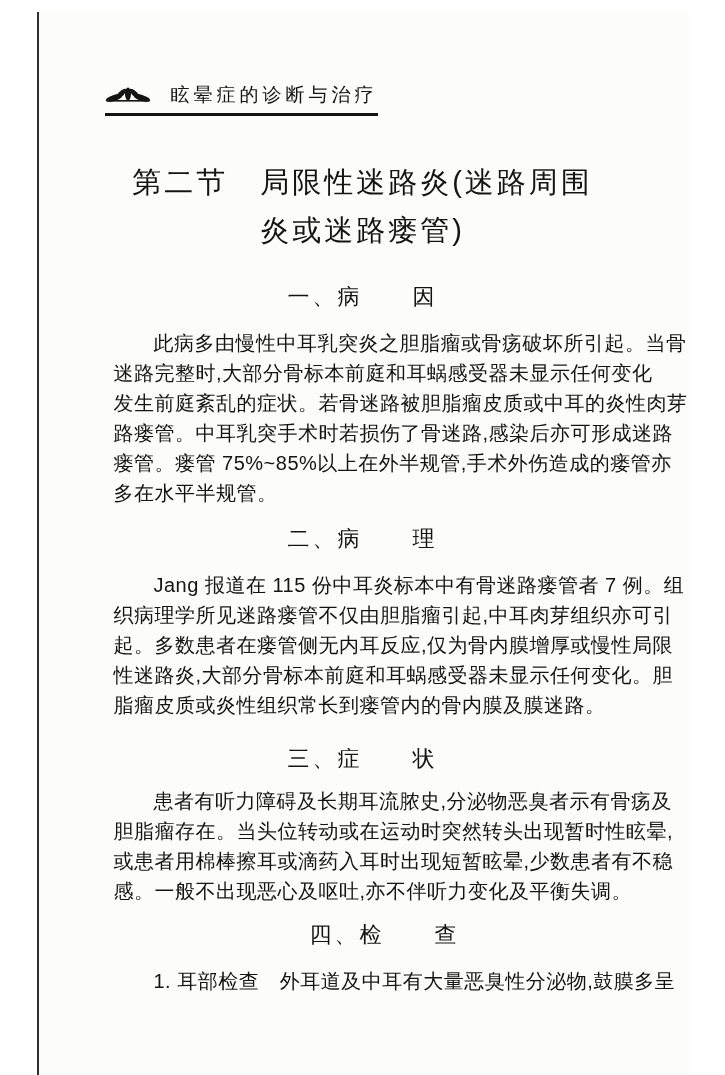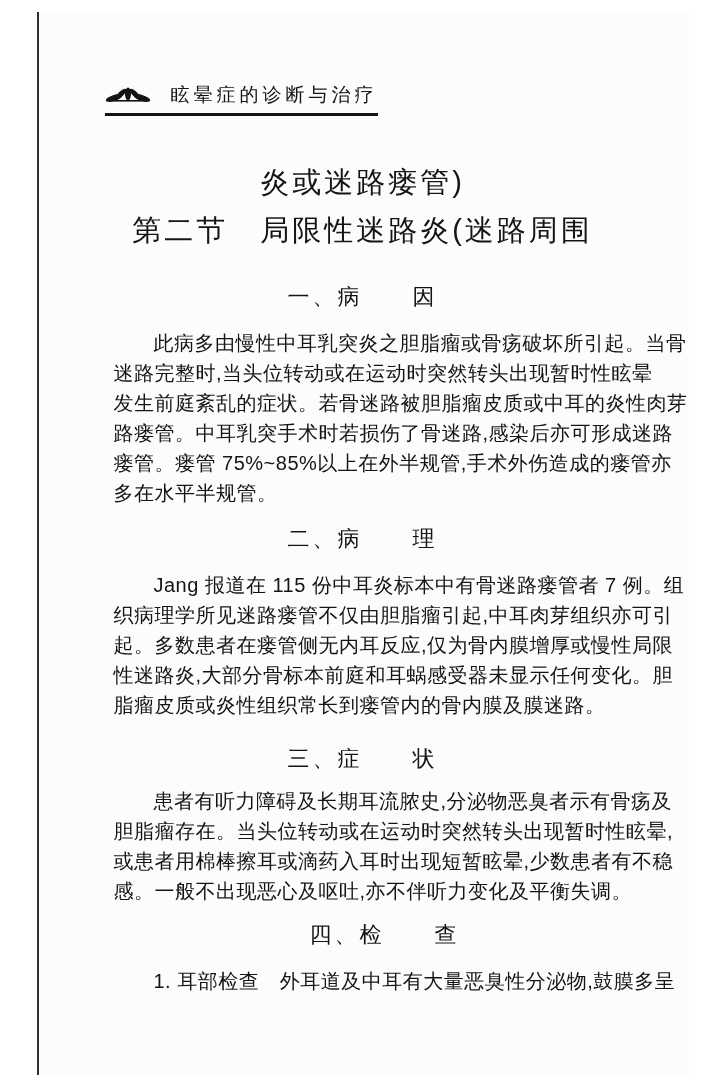--- a/index.html
+++ b/index.html
@@ -96,28 +96,28 @@
           <ellipse cx="30" cy="9" rx="7" ry="2.6" transform="rotate(45 30 9)"></ellipse>
           <ellipse cx="37" cy="13" rx="8.5" ry="3" transform="rotate(18 37 13)"></ellipse>
           <rect x="4" y="15" width="38" height="1.6"></rect>
         </g>
       </svg>
     </span>
     <span class="book-title">眩晕症的诊断与治疗</span>
   </div>
 
   <div class="chapter-title">
+    <div>第二节　局限性迷路炎(迷路周围</div>
     <div>炎或迷路瘘管)</div>
-    <div>第二节　局限性迷路炎(迷路周围</div>
   </div>
 
   <div class="section-heading h1m">一、病　　因</div>
   <div class="para p1m">
       <div class="bodyline first">此病多由慢性中耳乳突炎之胆脂瘤或骨疡破坏所引起。当骨</div>
-      <div class="bodyline">迷路完整时,当头位转动或在运动时突然转头出现暂时性眩晕</div>
+      <div class="bodyline">迷路完整时,大部分骨标本前庭和耳蜗感受器未显示任何变化</div>
       <div class="bodyline">发生前庭紊乱的症状。若骨迷路被胆脂瘤皮质或中耳的炎性肉芽</div>
       <div class="bodyline">路瘘管。中耳乳突手术时若损伤了骨迷路,感染后亦可形成迷路</div>
       <div class="bodyline">瘘管。瘘管 75%~85%以上在外半规管,手术外伤造成的瘘管亦</div>
       <div class="bodyline last">多在水平半规管。</div>
     </div>
 
   <div class="section-heading h2m">二、病　　理</div>
   <div class="para p2m">
       <div class="bodyline first">Jang 报道在 115 份中耳炎标本中有骨迷路瘘管者 7 例。组</div>
       <div class="bodyline">织病理学所见迷路瘘管不仅由胆脂瘤引起,中耳肉芽组织亦可引</div>

